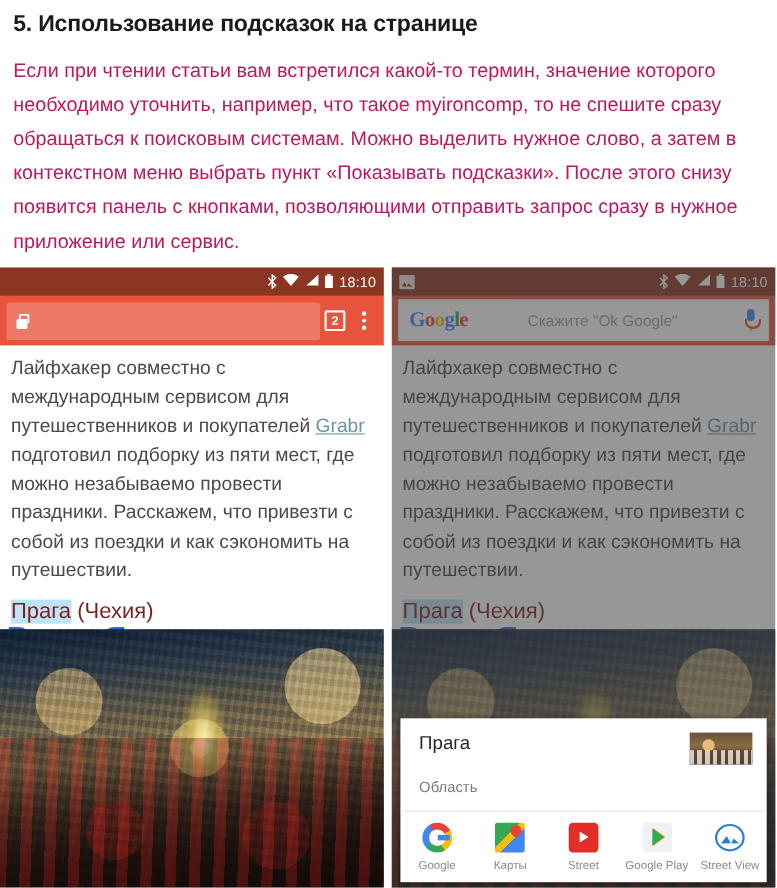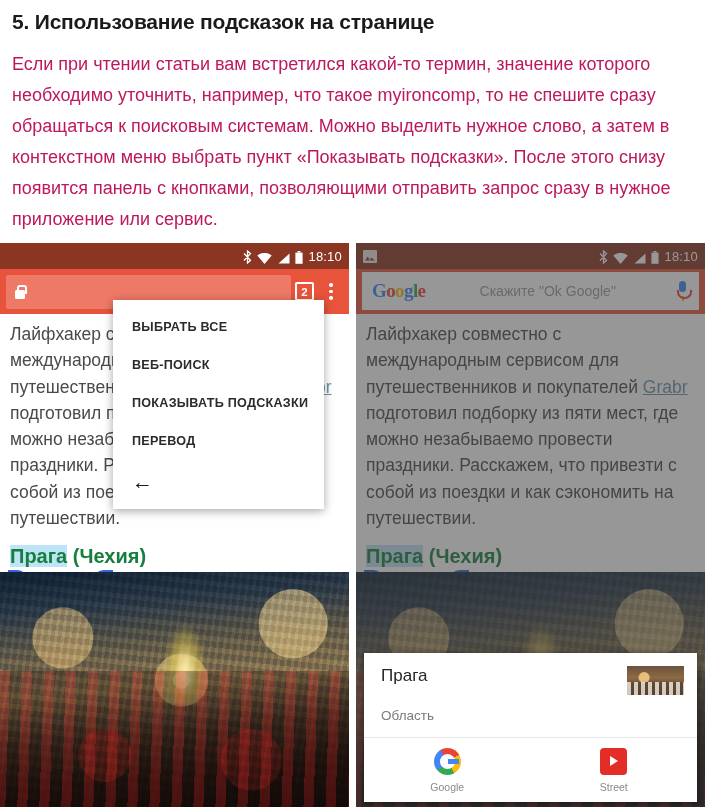--- a/index.html
+++ b/index.html
@@ -53,21 +53,21 @@
     background: #8a3623;
     display: flex;
     align-items: center;
     padding: 0 7px;
     color: #fff;
     font-size: 12.5px;
     position: relative;
     z-index: 6;
   }
   .sb-left { display: flex; align-items: center; gap: 4px; }
-  .sb-right { margin-left: auto; display: flex; align-items: flex-end; gap: 5px; }
+  .sb-right { margin-left: auto; display: flex; align-items: flex-start; gap: 5px; }
   .sb-clock { font-size: 13px; font-weight: normal; letter-spacing: 0.2px; }
   .ic-photo {
     width: 14px; height: 13px; background: #f0e6e2; border-radius: 1px;
     display: inline-block; position: relative;
   }
   .ic-photo::after{
     content:""; position:absolute; left:2px; right:2px; bottom:2px; height:6px;
     background:#8a3623;
     clip-path: polygon(0 100%, 28% 34%, 48% 100%, 62% 52%, 100% 100%);
   }
@@ -147,21 +147,21 @@
   
   .webpage { position: relative; background: #fff; padding: 5px 0 0 0; height: 493px; }
   .wp-text {
     font-size: 17.5px;
     color: #4a4a4a;
     line-height: 1.5;
     padding: 2px 8px 0 10px;
   }
   .wp-text .lnk { color: #6c93a8; text-decoration: underline; }
   .wp-head {
-    font-size: 20px; font-weight: bold; color: #15803d;
+    font-size: 20px; font-weight: normal; color: #7f1d1d;
     padding: 14px 10px 0 10px; position: relative;
   }
   .sel { background: #bfe3f7; }
   .handles { position: relative; height: 0; }
   .handle {
     position: absolute; width: 19px; height: 19px; border-radius: 50%;
     background: #3367d6;
   }
   .handle.h1 { left: 8px; top: 2px; border-top-left-radius: 0; }
   .handle.h2 { left: 94px; top: 2px; border-top-right-radius: 0; }
@@ -328,27 +328,20 @@
         </div>
         <div class="handles">
           <span class="handle h1"></span>
           <span class="handle h2"></span>
         </div>
         <div class="photo">
           <div class="tree"></div>
         </div>
       </div>
 
-      <div class="ctxmenu">
-        <div class="ctxitem">ВЫБРАТЬ ВСЕ</div>
-        <div class="ctxitem">ВЕБ-ПОИСК</div>
-        <div class="ctxitem">ПОКАЗЫВАТЬ ПОДСКАЗКИ</div>
-        <div class="ctxitem">ПЕРЕВОД</div>
-        <div class="ctxback">←</div>
-      </div>
     </div>
 
     <div class="phone">
 
       <div class="statusbar">
         <div class="sb-left">
           <span class="ic-photo"></span>
         </div>
         <div class="sb-right">
           <svg class="ic-bt" viewBox="0 0 9 14">
@@ -403,21 +396,33 @@
             <div class="card-sub">Область</div>
           </div>
           <div class="card-thumb"></div>
         </div>
         <div class="card-apps">
           <div class="app">
             <span class="app-ico ico-google"></span>
             <span class="app-label">Google</span>
           </div>
           <div class="app">
+            <span class="app-ico ico-maps"></span>
+            <span class="app-label">Карты</span>
+          </div>
+          <div class="app">
             <span class="app-ico ico-yt"></span>
             <span class="app-label">Street</span>
           </div>
+          <div class="app">
+            <span class="app-ico ico-play"></span>
+            <span class="app-label">Google Play</span>
+          </div>
+          <div class="app">
+            <span class="app-ico ico-sv"></span>
+            <span class="app-label">Street View</span>
+          </div>
         </div>
       </div>
     </div>
 
   </div>
 </div>
 
 </body></html>

